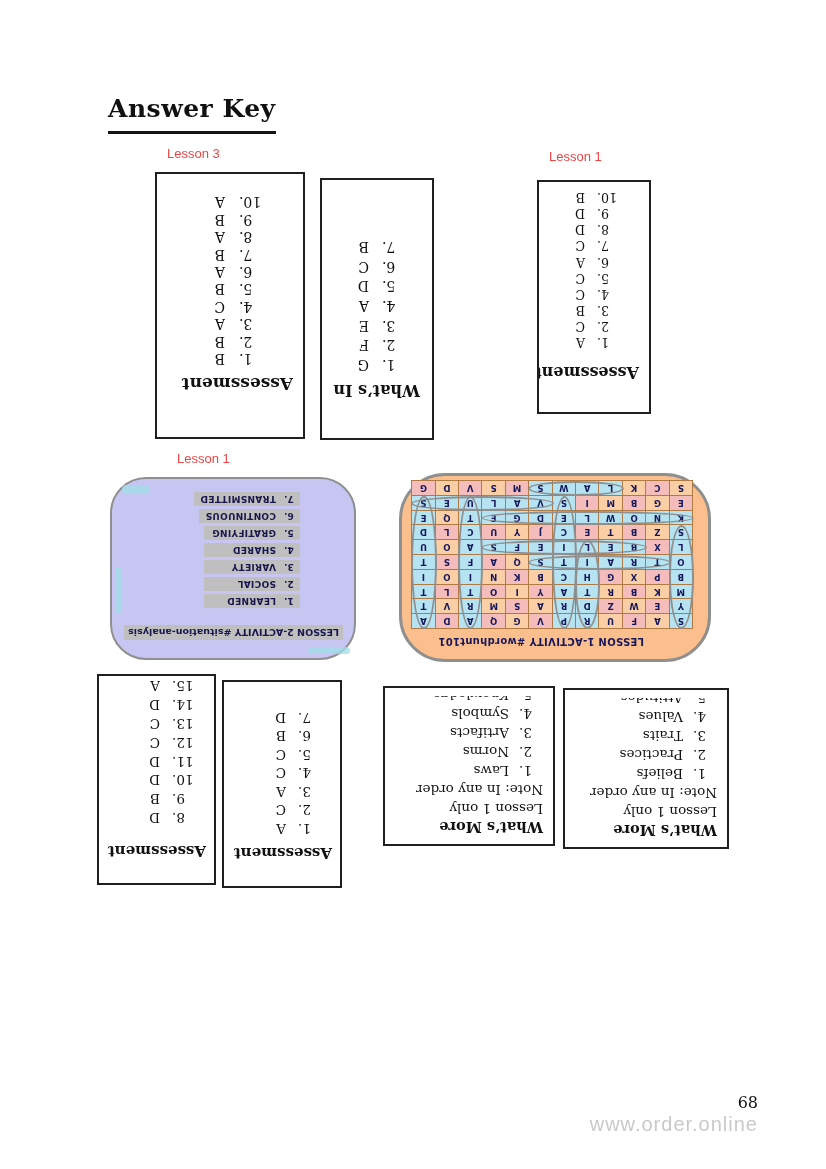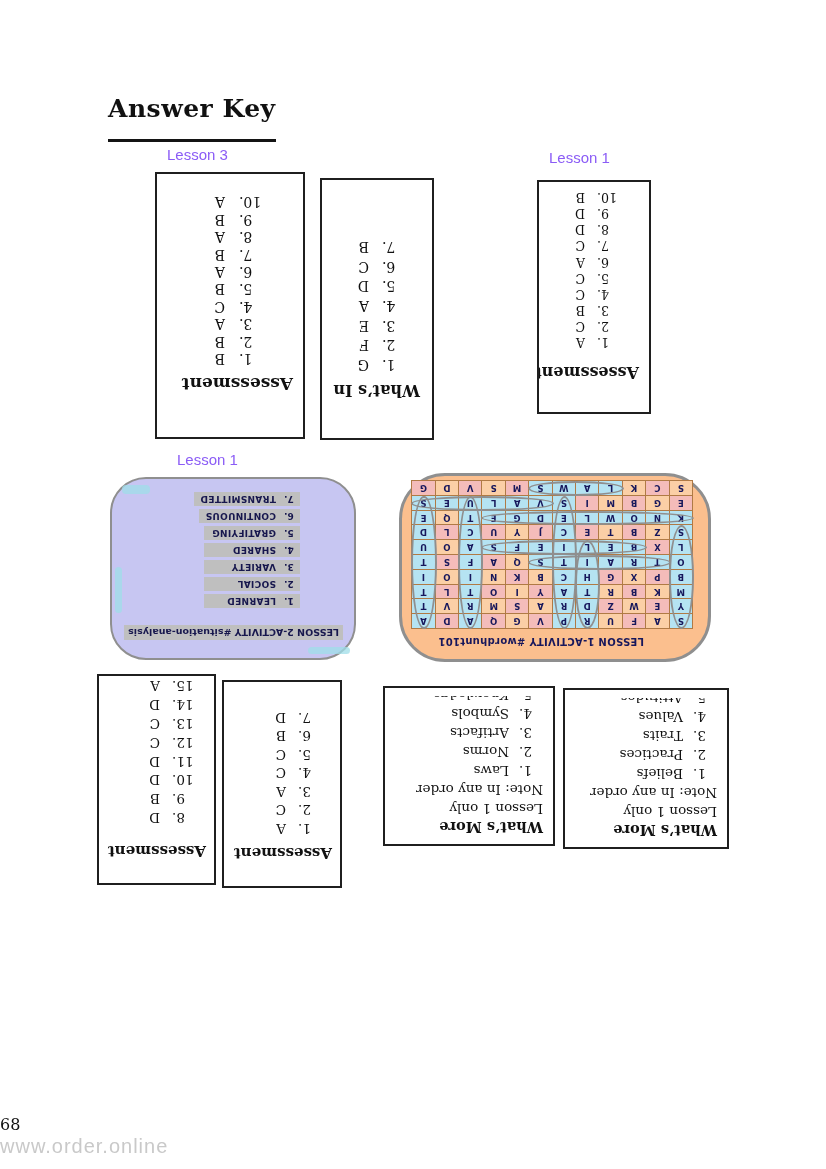--- a/index.html
+++ b/index.html
@@ -7,23 +7,23 @@
     width:826px;height:1169px;position:relative;background:#ffffff;
     font-family:"DejaVu Serif", serif;color:#111;overflow:hidden;
   }
   .abs{position:absolute;}
   .box{border:2px solid #1f1f1f;box-sizing:border-box;background:#fff;}
   .flip{width:100%;height:100%;transform:rotate(180deg);box-sizing:border-box;overflow:hidden;}
 
   
   .page-title{
     left:108px;top:94px;font-size:25px;font-weight:bold;
-    border-bottom:3px solid #141414;padding-bottom:16px;letter-spacing:.5px;
-  }
-  .lesson-label{font-family:"Liberation Sans",sans-serif;font-size:15px;color:#8b5cf6;}
+    border-bottom:3px solid #141414;padding-bottom:8px;letter-spacing:.5px;
+  }
+  .lesson-label{font-family:"Liberation Sans",sans-serif;font-size:13px;color:#ef4444;}
 
   
   .a-head{font-weight:bold;}
   .a-row{display:flex;align-items:baseline;}
   .a-n{text-align:right;}
 
   
   .box-l3 .a-head{font-size:17px;margin:43px 0 7px 10px;}
   .box-l3 .a-row{height:17.4px;font-size:14px;margin-left:40px;}
   .box-l3 .a-n{width:24px;}
@@ -94,21 +94,21 @@
     display:flex;align-items:center;justify-content:center;
     font:bold 8.5px "DejaVu Sans",sans-serif;color:var(--letter-navy);
     background:var(--cell-pink);
   }
   .ws-cell.alt{background:var(--cell-peach);}
   .ws-cell.hl{background:var(--cell-highlight);}
   .ws-oval{position:absolute;border:2px solid var(--oval-grey);border-radius:50%;box-sizing:border-box;}
 
   .artifact{position:absolute;background:var(--artifact-cyan);border-radius:4px;opacity:.75;}
 
-  .footer-center{left:0;width:758px;text-align:left;margin-top:22px;}
+  .footer-center{left:0;width:758px;text-align:right;}
   .page-num{top:1093px;font-size:16px;}
   .watermark{
     top:1113px;font-family:"Liberation Sans",sans-serif;font-size:20px;
     color:var(--watermark-grey);letter-spacing:1px;
   }
 </style>
 </head>
 <body>
 
 <div class="abs page-title">Answer Key</div>

